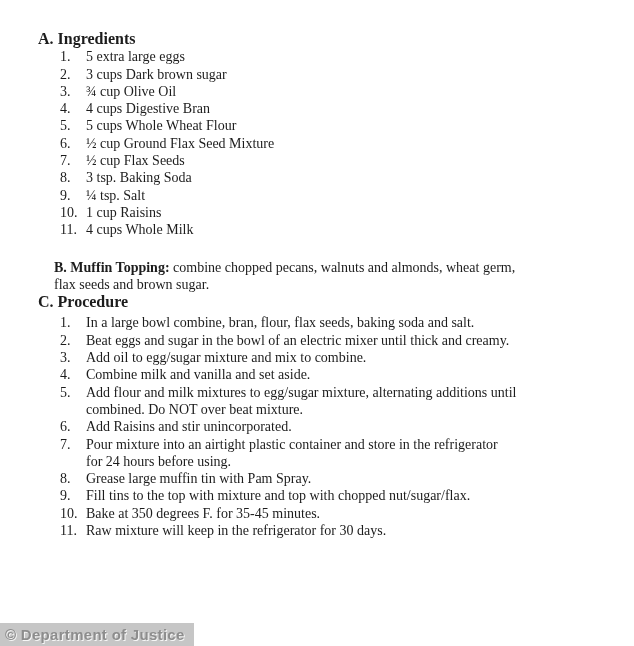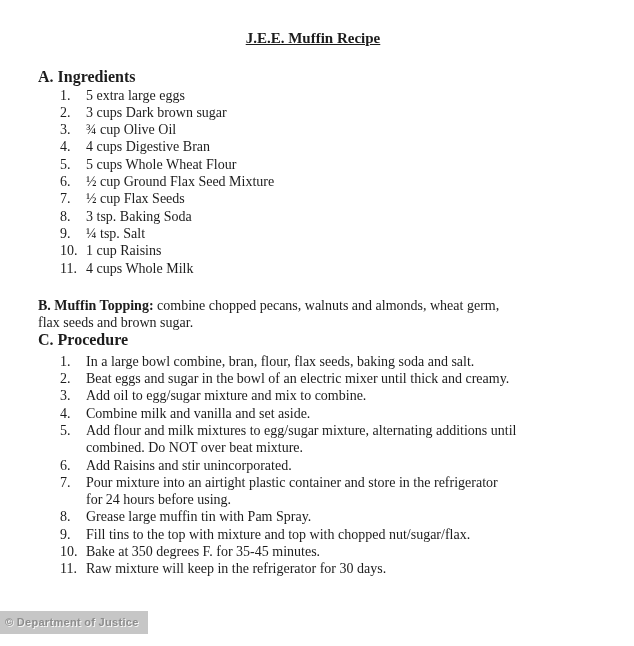--- a/index.html
+++ b/index.html
@@ -39,49 +39,46 @@
   }
   ol.num-list .num {
     flex: 0 0 auto;
     min-width: 26px;
   }
   ol.num-list .txt {
     flex: 1 1 auto;
     white-space: pre-wrap;
   }
   .para {
-    margin: 20px 0 0 0;
+    margin: 20px 0 0 16px;
     white-space: pre-wrap;
   }
   .para .para-lead { font-weight: bold; }
   .heading-b { }
   .list-tight { margin-top: 4px !important; }
   .watermark {
     position: absolute;
     left: 0;
-    bottom: 12px;
+    bottom: 0;
     background: #c6c6c6;
     color: #8d8d8d;
     font-family: "Liberation Sans", sans-serif;
     font-weight: bold;
-    font-size: 11px;
+    font-size: 15px;
     line-height: 15px;
     padding: 4px 9px 4px 5px;
     text-shadow: 1px 1px 0 rgba(255,255,255,0.85);
     letter-spacing: 0.3px;
   }
 </style>
 </head>
 <body>
 
 <div class="doc">
 
-  <div class="title">
-    <span class="u">J.E.E. Muffin Recipe</span>
-  </div>
 
   <div class="section-heading">A. Ingredients</div>
 
   <ol class="num-list">
       <li>
         <span class="num">1.</span>
         <span class="txt">5 extra large eggs</span>
       </li>
       <li>
         <span class="num">2.</span>

